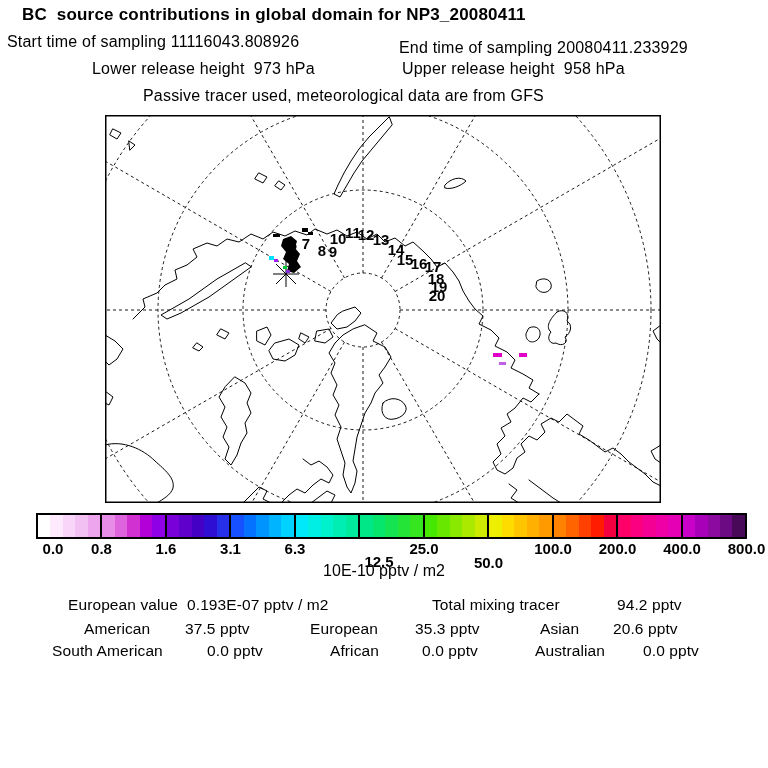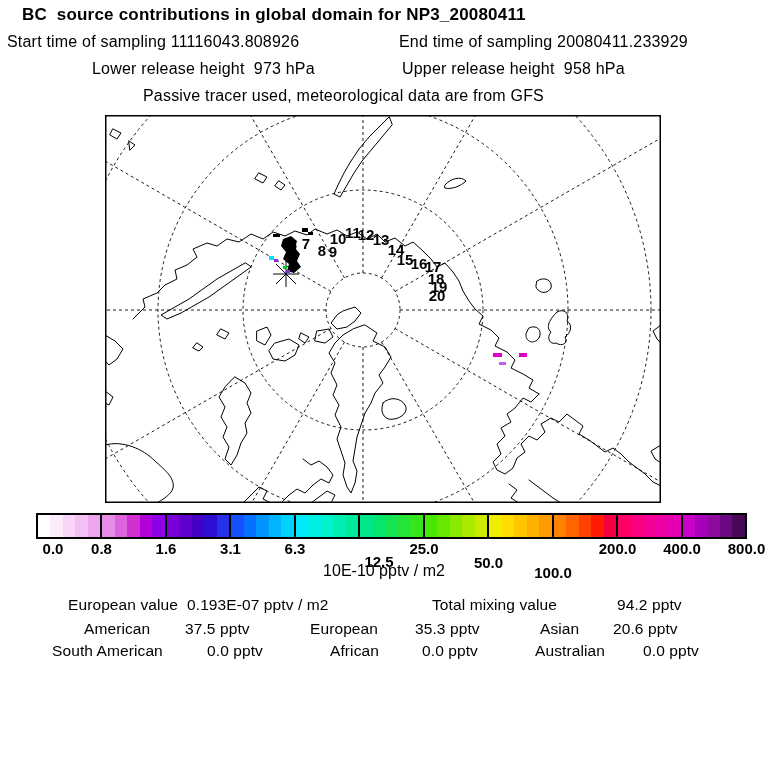--- a/index.html
+++ b/index.html
@@ -21,21 +21,21 @@
         font-size:16px;white-space:pre;}
   .coast{fill:none;stroke:#000;stroke-width:1;stroke-linejoin:round;stroke-linecap:round;}
   .grat{fill:none;stroke:#000;stroke-width:0.9;stroke-dasharray:3 3;}
   .traj{font:bold 15px "Liberation Sans", sans-serif;fill:#000;}
 </style>
 </head>
 <body>
 
 <div class="abs title" style="left:22px;top:5px">BC  source contributions in global domain for NP3_20080411</div>
 <div class="abs hdr" style="left:7px;top:33px">Start time of sampling 11116043.808926</div>
-<div class="abs hdr" style="left:399px;top:33px">End time of sampling 20080411.233929</div>
+<div class="abs hdr" style="left:399px;top:39px">End time of sampling 20080411.233929</div>
 <div class="abs hdr" style="left:92px;top:60px">Lower release height  973 hPa</div>
 <div class="abs hdr" style="left:402px;top:60px">Upper release height  958 hPa</div>
 <div class="abs hdr" style="left:143px;top:87px">Passive tracer used, meteorological data are from GFS</div>
 
 <svg class="map-svg" width="556" height="388" viewBox="0 0 556 388">
   <rect x="0.75" y="0.75" width="554.5" height="386.5" fill="none" stroke="#000" stroke-width="1.5"></rect>
 
   <g id="graticule">
       <circle cx="258" cy="195" r="37" class="grat"></circle>
       <circle cx="258" cy="195" r="120" class="grat"></circle>
@@ -210,30 +210,30 @@
   </div>
 <div id="cbTicks">
     <span class="ctick" style="left: 37px; padding-left: 32px;">0.0</span>
     <span class="ctick" style="left: 101.5px;">0.8</span>
     <span class="ctick" style="left: 166px;">1.6</span>
     <span class="ctick" style="left: 230.5px;">3.1</span>
     <span class="ctick" style="left: 295px;">6.3</span>
     <span class="ctick" style="left: 379px; margin-top: 13px;">12.5</span>
     <span class="ctick" style="left: 424px;">25.0</span>
     <span class="ctick" style="left: 488.5px; margin-top: 14px;">50.0</span>
-    <span class="ctick" style="left: 553px; margin-top: 24px;">100.0</span>
+    <span class="ctick" style="left: 553px;">100.0</span>
     <span class="ctick" style="left: 617.5px;">200.0</span>
     <span class="ctick" style="left: 682px;">400.0</span>
     <span class="ctick" style="left: 746.5px;">800.0</span>
   </div>
 <div class="unit">10E-10 pptv / m2</div>
 
 <div class="abs stat" style="left:68px;top:596px">European value</div>
 <div class="abs stat" style="left:187px;top:596px">0.193E-07 pptv / m2</div>
-<div class="abs stat" style="left:432px;top:596px">Total mixing value</div>
+<div class="abs stat" style="left:432px;top:596px">Total mixing tracer</div>
 <div class="abs stat" style="left:617px;top:596px">94.2 pptv</div>
 
 <div class="abs stat" style="left:84px;top:620px">American</div>
 <div class="abs stat" style="left:185px;top:620px">37.5 pptv</div>
 <div class="abs stat" style="left:310px;top:620px">European</div>
 <div class="abs stat" style="left:415px;top:620px">35.3 pptv</div>
 <div class="abs stat" style="left:540px;top:620px">Asian</div>
 <div class="abs stat" style="left:613px;top:620px">20.6 pptv</div>
 
 <div class="abs stat" style="left:52px;top:642px">South American</div>

